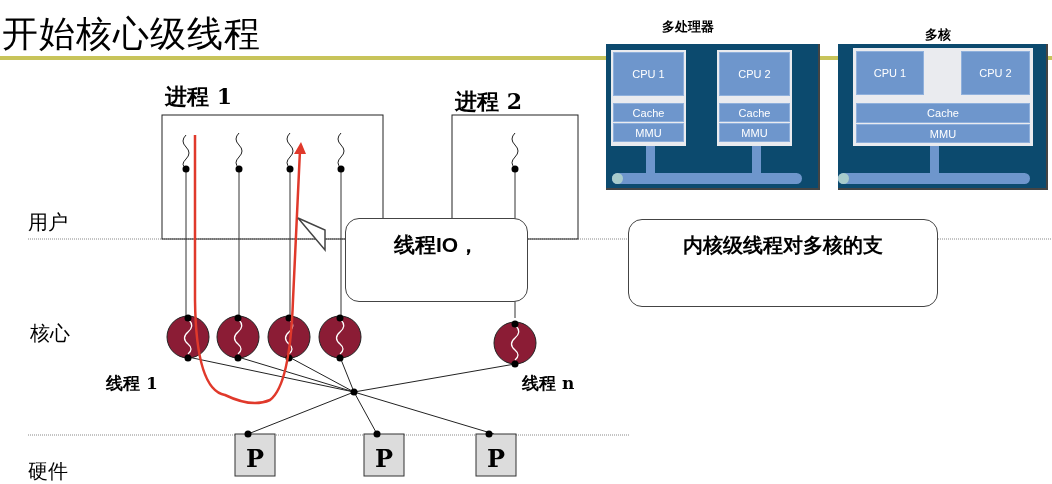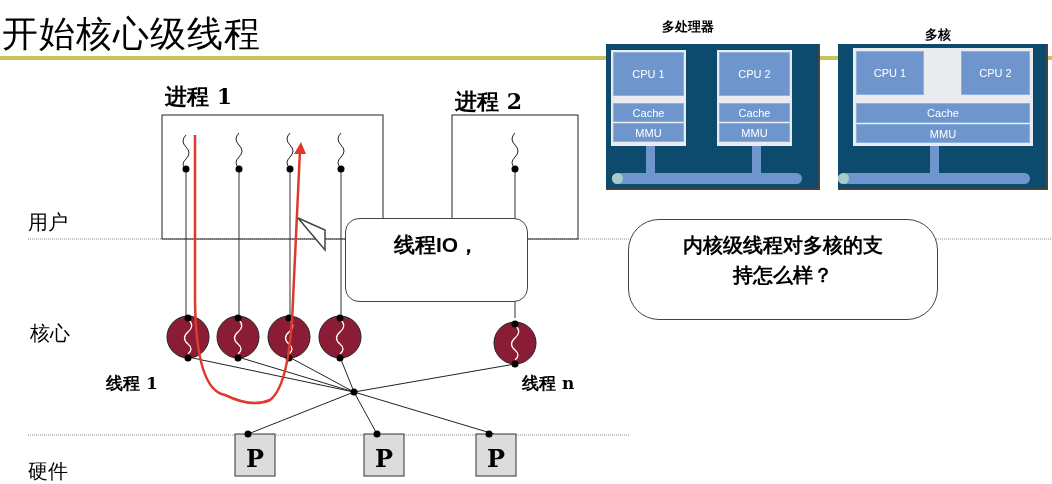--- a/index.html
+++ b/index.html
@@ -131,23 +131,22 @@
         <text x="496" y="467" text-anchor="middle" font-size="24" font-weight="bold" font-family="DejaVu Serif, serif">P</text>
       </g>
     </g>
 
   <polygon points="298,218 325,230 325,250" fill="#fff" stroke="#444" stroke-width="1.5"></polygon>
 </svg>
 
 <div class="callout" style="left:321px; top:218px; width:183px; height:84px; font-family:'Liberation Sans', sans-serif; font-size:21px; line-height:30px; padding-top:11px;margin-left:24px;">
   <div>线程IO，</div>
 </div>
-<div class="callout" style="left:628px; top:219px; width:310px; height:101px; font-family:'DejaVu Sans', sans-serif; font-size:20px; line-height:30px; padding-top:10px;border-radius:31px;">
+<div class="callout" style="left:628px; top:219px; width:310px; height:88px; font-family:'DejaVu Sans', sans-serif; font-size:20px; line-height:30px; padding-top:10px;">
   <div>内核级线程对多核的支</div>
-  <div>持怎么样？</div>
 </div>
 
 <div class="panel-title" style="left:662px; top:18px;">多处理器</div>
 <div class="panel" style="left:606px; top:44px; width:212px; height:144px;">
   <div class="chip" style="left:5px; top:6px; width:75px; height:96px;">
     <div class="blk" style="left:2px; top:2px; width:71px; height:44px; font-size:11px;">CPU 1</div>
     <div class="blk" style="left:2px; top:53px; width:71px; height:19px; font-size:11px;">Cache</div>
     <div class="blk" style="left:2px; top:73px; width:71px; height:19px; font-size:11px;">MMU</div>
   </div>
   <div class="chip" style="left:111px; top:6px; width:75px; height:96px;">

